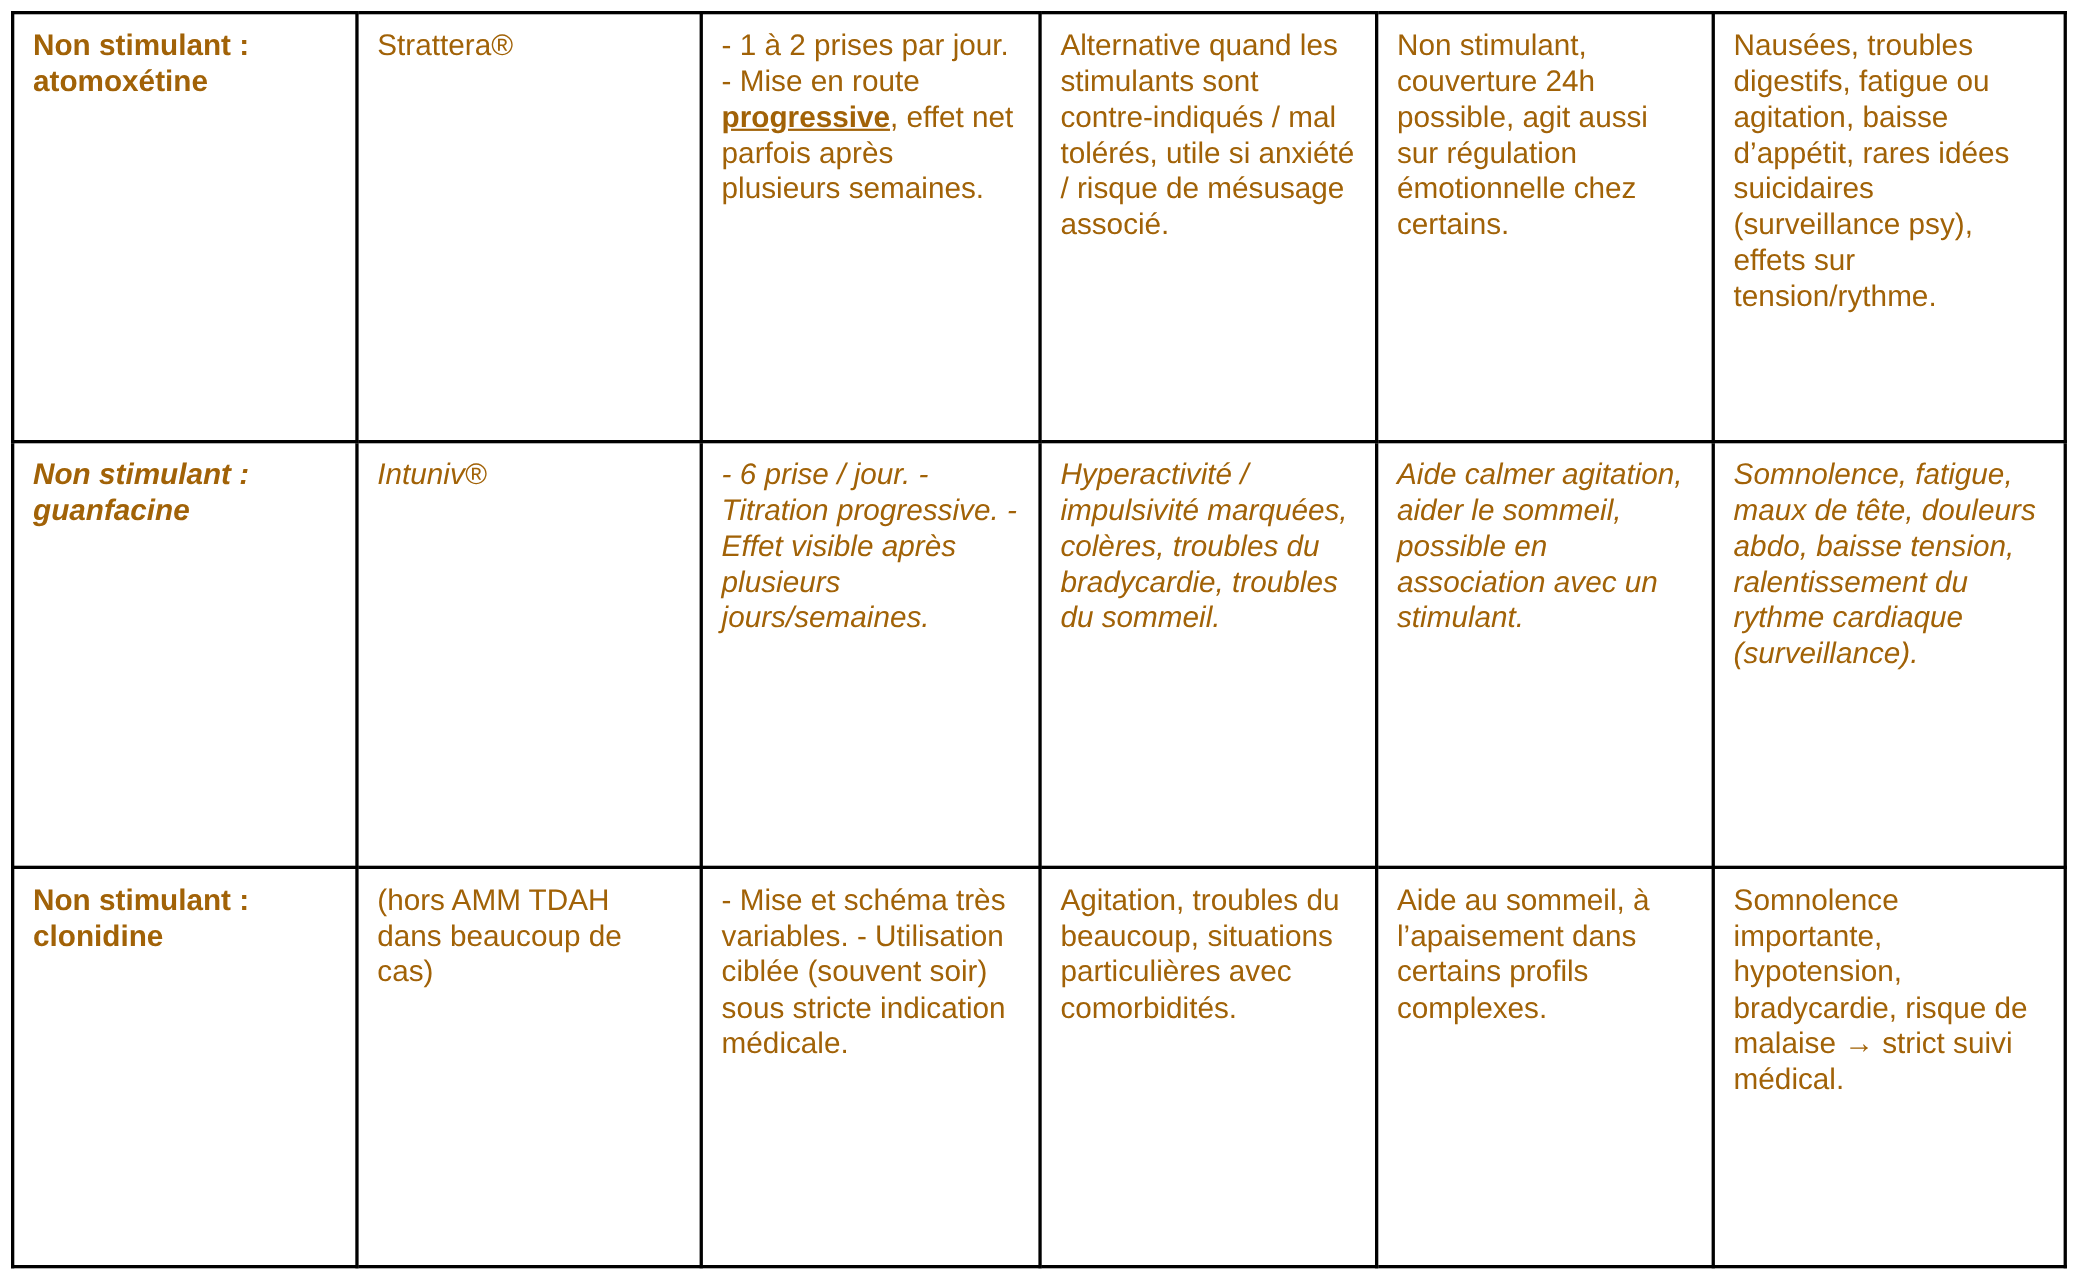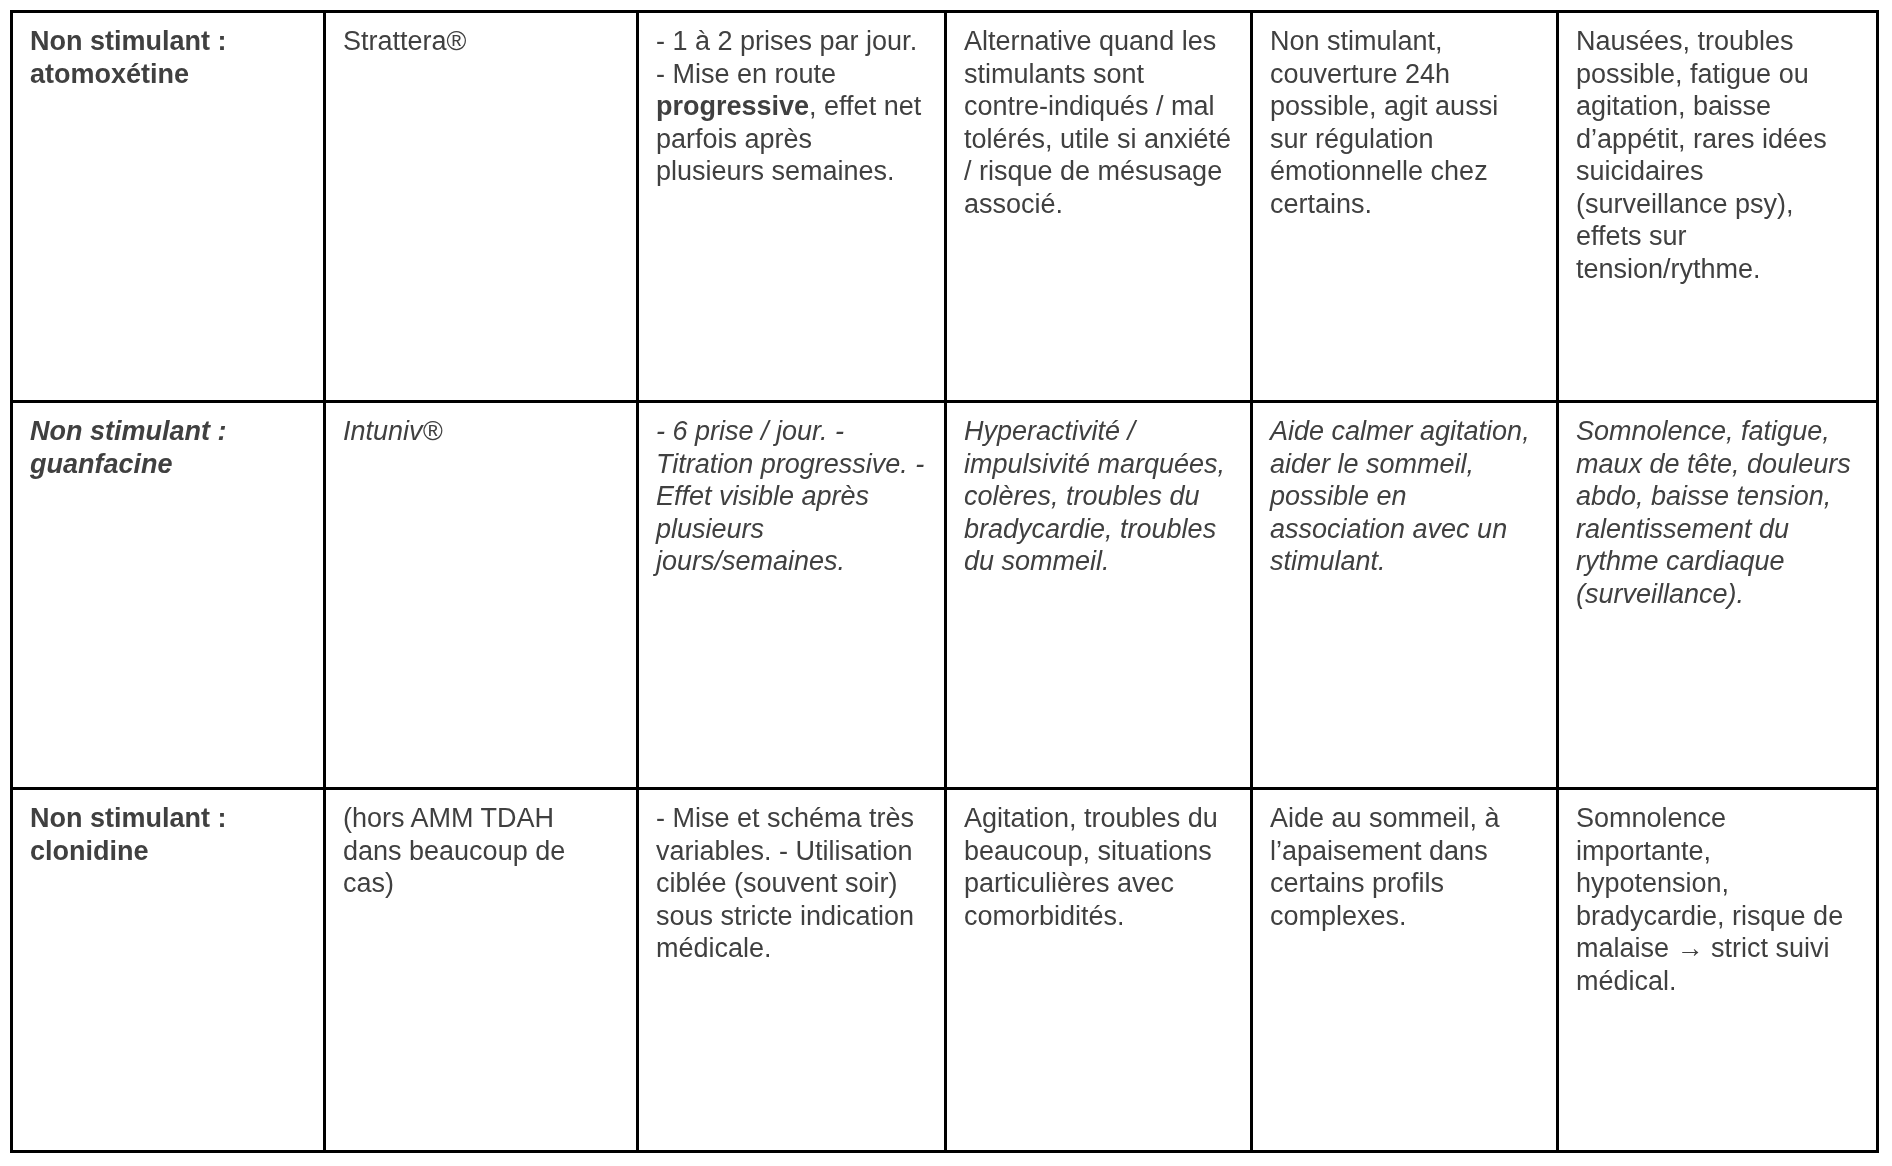--- a/index.html
+++ b/index.html
@@ -22,26 +22,26 @@
     width: 1866px;
     border-collapse: collapse;
     table-layout: fixed;
   }
   table.doc-table td {
     border: 3px solid #000000;
     vertical-align: top;
     padding: 12px 18px 0 17px;
     font-size: 27px;
     line-height: 32.5px;
-    color: #404040;
+    color: #a16207;
     background: #ffffff;
     word-wrap: break-word;
   }
   td.label-cell { font-weight: 700; }
-  .b { font-weight: 700; }
+  .b { font-weight: 700; text-decoration: underline; }
   tr.row-1 { height: 390px; }
   tr.row-2 { height: 387px; font-style: italic; }
   tr.row-3 { height: 363px; }
   col.c1 { width: 313px; }
   col.c2 { width: 313px; }
   col.c3 { width: 308px; }
   col.c4 { width: 306px; }
   col.c5 { width: 306px; }
   col.c6 { width: 320px; }
 </style>
@@ -69,21 +69,21 @@
         <td>
           <span>- 1 à 2 prises par jour. - Mise en route </span><span class="b">progressive</span><span>, effet net parfois après plusieurs semaines.</span>
         </td>
         <td>
           <span>Alternative quand les stimulants sont contre-indiqués / mal tolérés, utile si anxiété / risque de mésusage associé.</span>
         </td>
         <td>
           <span>Non stimulant, couverture 24h possible, agit aussi sur régulation émotionnelle chez certains.</span>
         </td>
         <td>
-          <span>Nausées, troubles possible, fatigue ou agitation, baisse d’appétit, rares idées suicidaires (surveillance psy), effets sur tension/rythme.</span>
+          <span>Nausées, troubles digestifs, fatigue ou agitation, baisse d’appétit, rares idées suicidaires (surveillance psy), effets sur tension/rythme.</span>
         </td>
       </tr>
       <tr class="row-2">
         <td class="label-cell">
           <span>Non stimulant&nbsp;: guanfacine</span>
         </td>
         <td>
           <span>Intuniv®</span>
         </td>
         <td>

